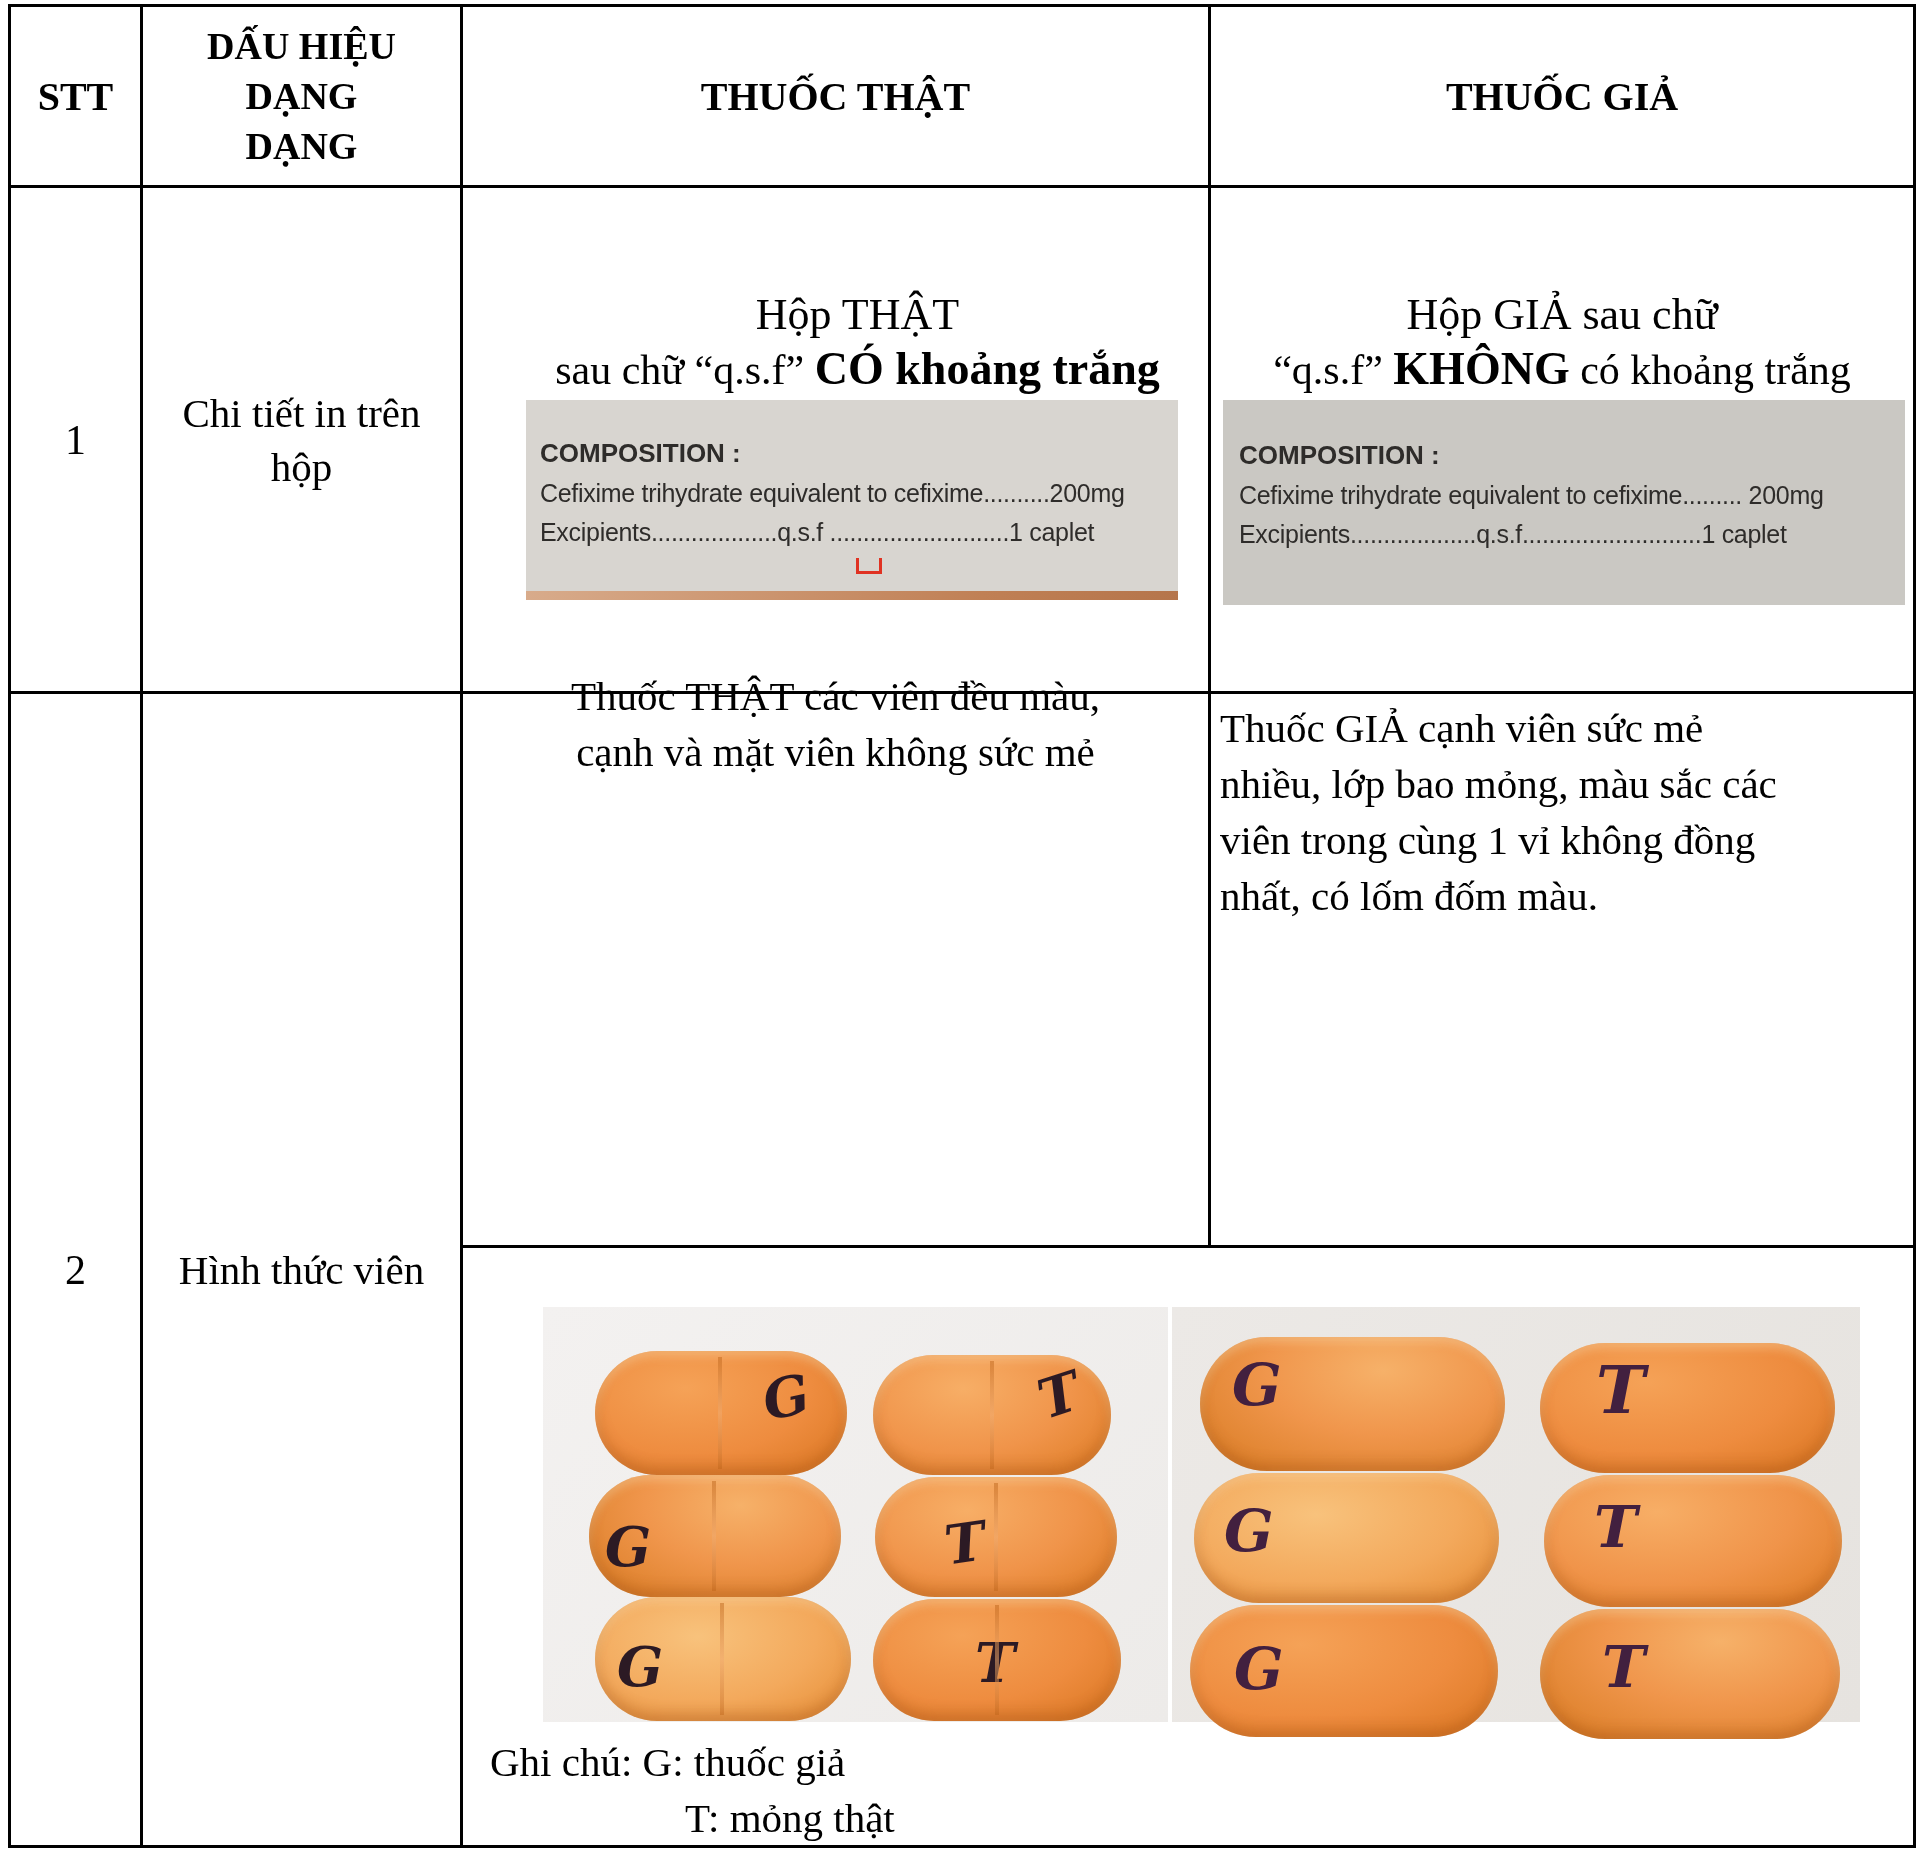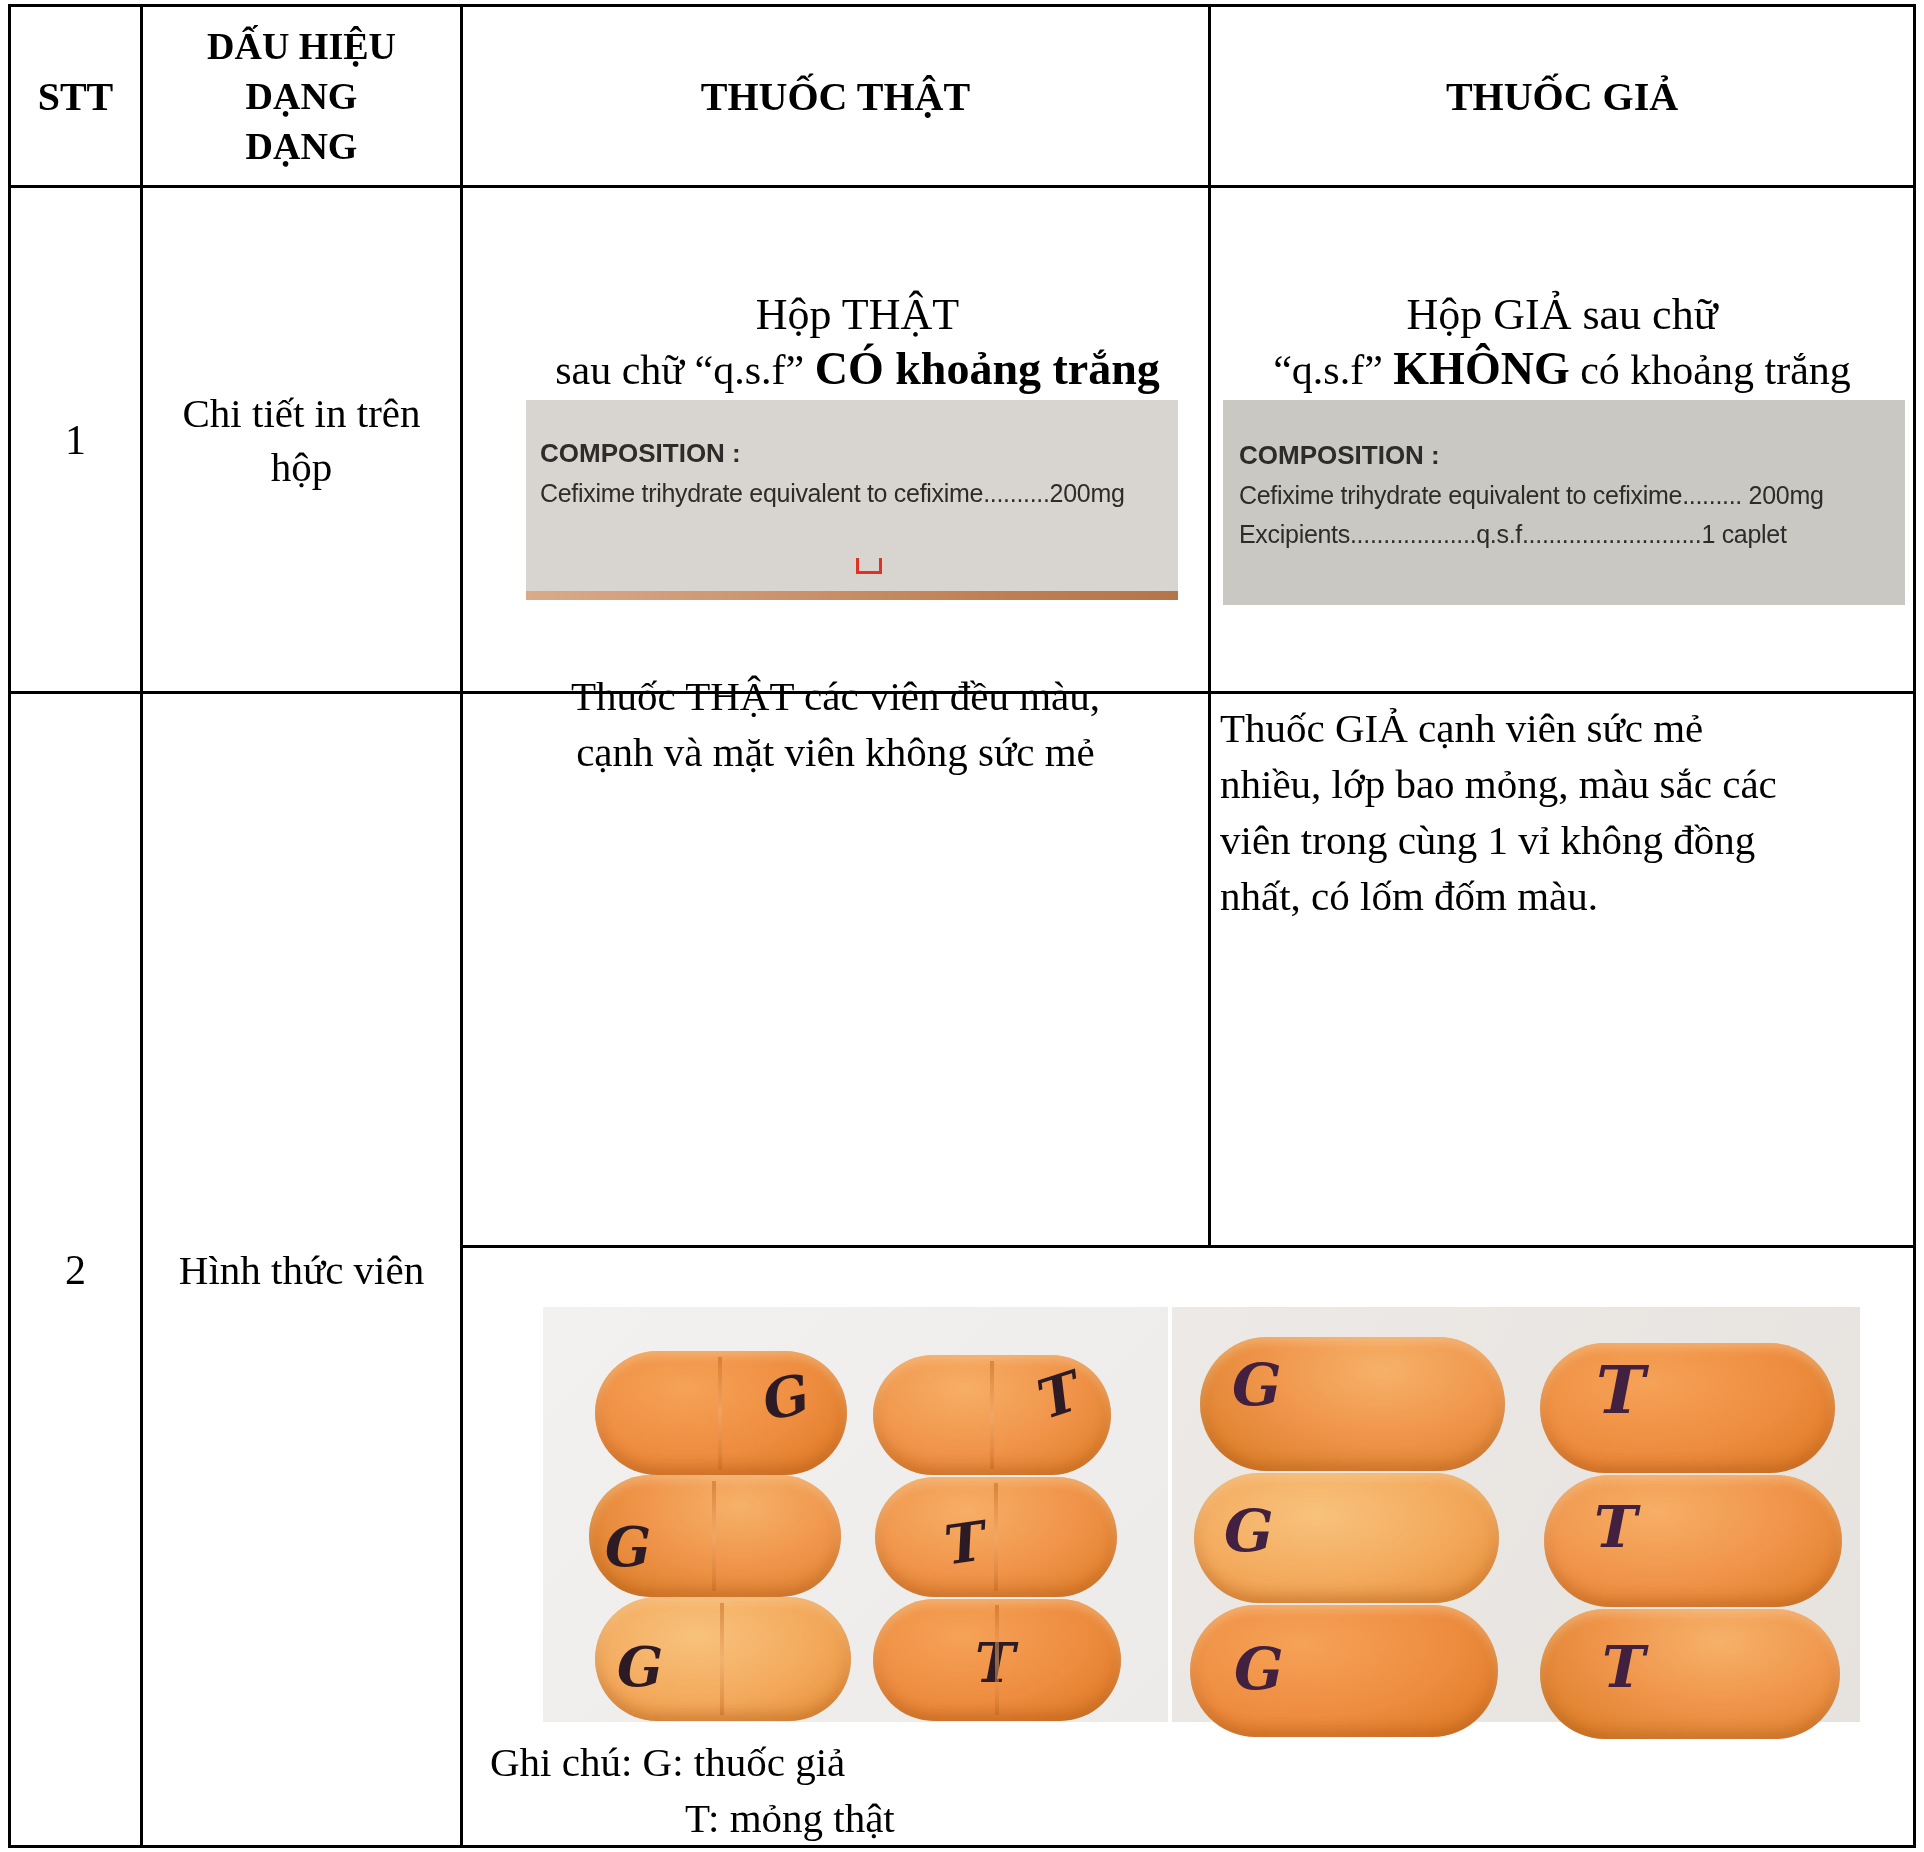--- a/index.html
+++ b/index.html
@@ -76,20 +76,21 @@
   </div>
 
   <div style="position:absolute;left:485px;top:188px;width:745px;height:503px;">
     <div class="rtop" style="left:0;top:98px;width:745px;">
       <div class="h1line">Hộp THẬT</div>
       <div class="h2line"><span>sau chữ “q.s.f” </span><b>CÓ khoảng trắng</b></div>
     </div>
     <div class="complabel" style="left:41px;top:212px;width:652px;height:200px;background:#d8d5d0;padding:38px 0 0 14px;box-sizing:border-box;">
       <div class="ct">COMPOSITION :</div>
       <div class="cl">Cefixime trihydrate equivalent to cefixime..........200mg</div>
+      <div class="cl">Excipients...................q.s.f ...........................1 caplet</div>
       <div class="redmark" style="left:330px;top:158px;"></div>
       <div class="bottomstrip"></div>
     </div>
   </div>
 
   <div style="position:absolute;left:1211px;top:188px;width:702px;height:503px;">
     <div class="rtop" style="left:0;top:98px;width:702px;">
       <div class="h1line">Hộp GIẢ sau chữ</div>
       <div class="h2line"><span>“q.s.f” </span><b>KHÔNG</b><span> có khoảng trắng</span></div>
     </div>

